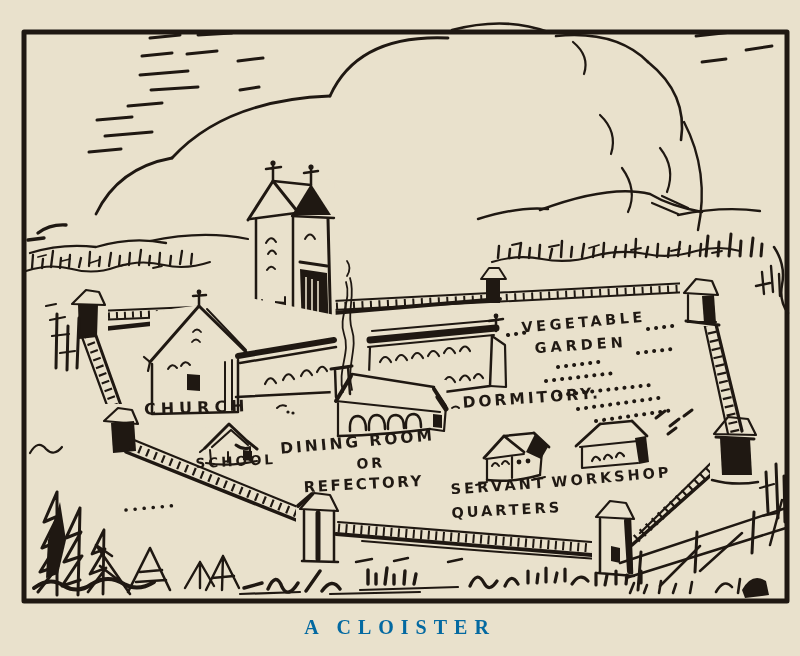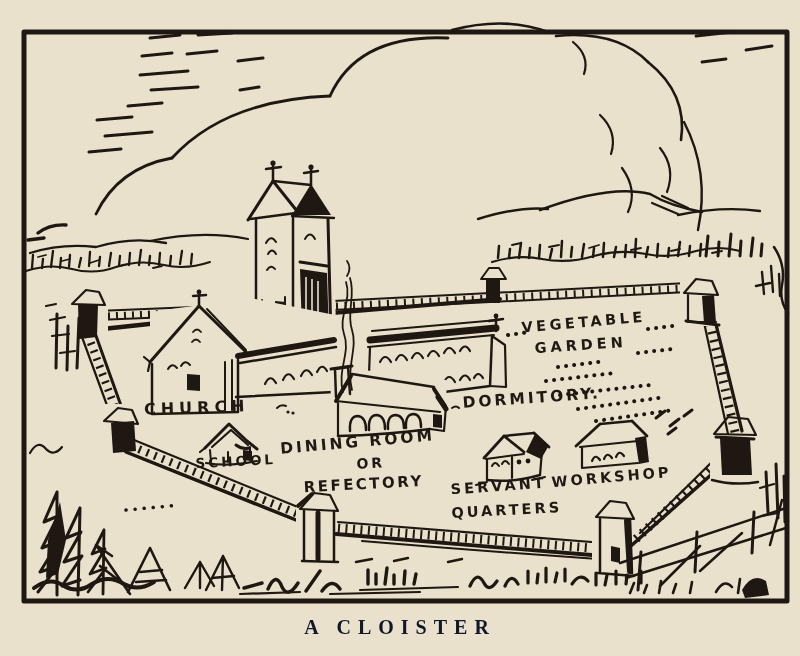--- a/index.html
+++ b/index.html
@@ -6,21 +6,21 @@
   body{width:800px;height:656px;background:#e9e1cc;font-family:"Liberation Serif",serif;overflow:hidden;}
   .page{position:relative;width:800px;height:656px;background:#e9e1cc;}
   svg{position:absolute;left:0;top:0;}
   .ink{stroke:#1f1812;fill:none;stroke-linecap:round;stroke-linejoin:round;}
   .hatch{stroke:#1f1812;fill:none;stroke-linecap:butt;}
   .fillink{fill:#1f1812;stroke:none;}
   .paper{fill:#e9e1cc;stroke:none;}
   text.hand{font-family:"DejaVu Sans",sans-serif;font-weight:600;fill:#201913;text-anchor:middle;}
   .caption{position:absolute;left:0;right:0;top:616px;text-align:center;
     font-family:"Liberation Serif","DejaVu Serif",serif;font-size:20px;font-weight:600;
-    letter-spacing:7px;color:#0f172a;}
+    letter-spacing:7px;color:#0369a1;}
 </style>
 </head>
 <body>
 
 <div class="page">
 <svg width="800" height="656" viewBox="0 0 800 656">
 
   <rect x="0" y="0" width="800" height="656" class="paper" fill="#e9e1cc"></rect>
 
   <rect x="24" y="32" width="763" height="569" class="ink" stroke-width="5"></rect>

